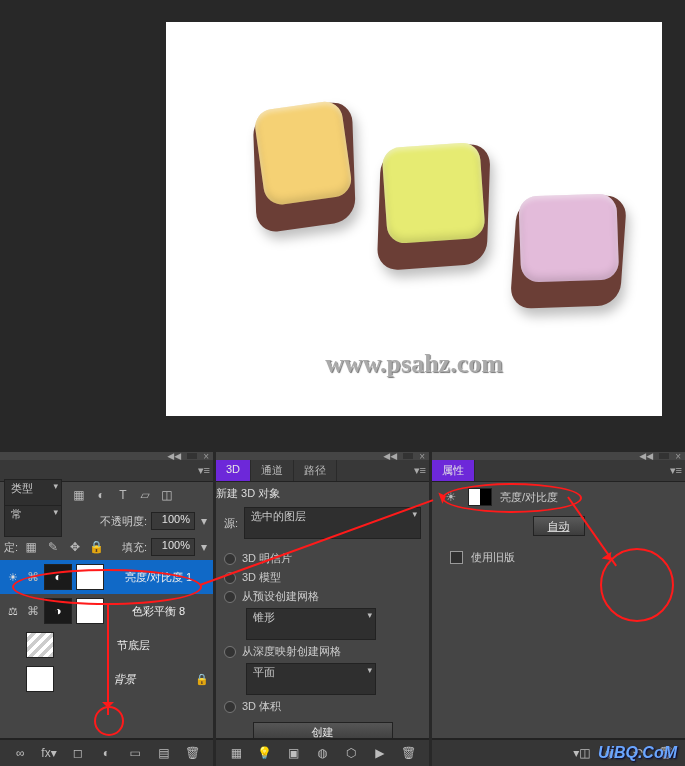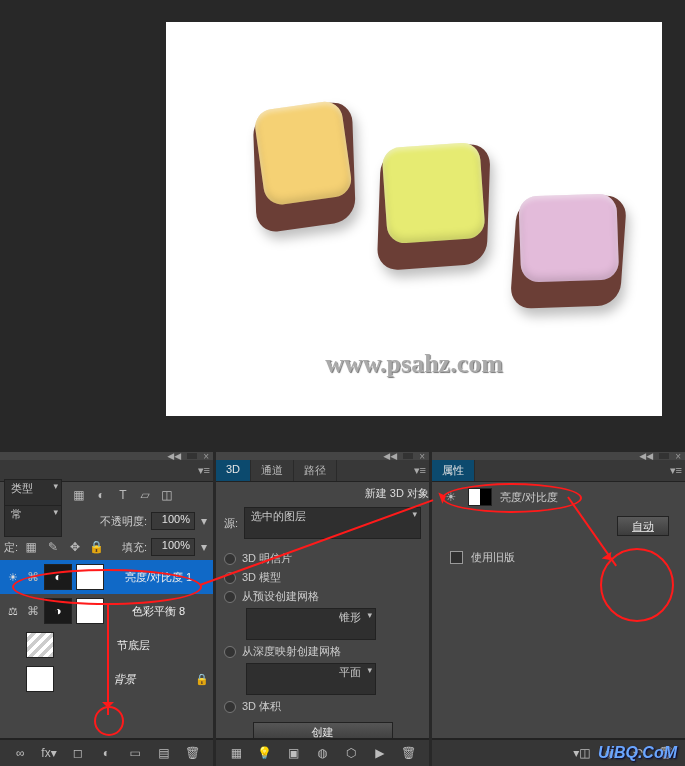--- a/index.html
+++ b/index.html
@@ -24,21 +24,21 @@
 .panel2 { width: 213px; }
 .panel3 { flex: 1; }
 
 .panel-top { height: 8px; display: flex; justify-content: flex-end; align-items: center; padding-right: 4px; gap: 6px; }
 .arrow-ll { font-size: 9px; color: #aaa; }
 .mini-bar { width: 10px; height: 6px; background: #333; }
 .close-x { font-size: 10px; color: #999; }
 
 .tabs { display: flex; height: 22px; background: #383838; border-bottom: 1px solid #222; }
 .tab { padding: 3px 10px; font-size: 11px; color: #b8b8b8; border-right: 1px solid #2a2a2a; }
-.tab.active { background: #0c4a6e; color: #e5e5e5; }
+.tab.active { background: #6d28d9; color: #e5e5e5; }
 .tab-gap { flex: 1; }
 .tab-menu { width: 18px; display: flex; align-items: center; justify-content: center; color: #aaa; }
 
 
 .row { display: flex; align-items: center; height: 26px; padding: 0 4px; gap: 4px; }
 .select { background: #2f2f2f; border: 1px solid #222; height: 32px; padding: 1px 14px 1px 6px; color: #ccc; font-size: 11px; position: relative; }
 .select::after { content: "▾"; position: absolute; right: 3px; top: 1px; font-size: 9px; color: #bbb; }
 .inputbox { background: #3a3a3a; border: 1px solid #222; height: 18px; color: #e0e0e0; font-size: 11px; padding: 0 4px; text-align: right; width: 44px; }
 .iconbtn { width: 18px; height: 18px; display: inline-flex; align-items: center; justify-content: center; color: #bbb; font-size: 12px; }
 .iconrow { display: flex; gap: 4px; align-items: center; padding: 2px 4px; }
@@ -51,32 +51,32 @@
 .thumb { width: 28px; height: 26px; background: #fff; border: 1px solid #222; display: flex; align-items: center; justify-content: center; font-size: 12px; color: #333; }
 .thumb.dark { background: #1a1a1a; color: #fff; }
 .thumb.grad { background: linear-gradient(135deg,#fff 0 25%,#ccc 25% 50%,#fff 50% 75%,#ccc 75% 100%); background-size: 10px 10px; }
 .lname { flex: 1; color: #eee; font-size: 11px; text-align: center; }
 .lock { width: 14px; color: #ccc; }
 
 .bottom-bar { position: absolute; bottom: 0; left: 0; right: 0; height: 28px; background: #363636; border-top: 2px solid #222; display: flex; align-items: center; justify-content: space-around; padding: 0 6px; }
 .bicon { width: 18px; height: 18px; display: flex; align-items: center; justify-content: center; color: #bdbdbd; font-size: 12px; position: relative; }
 
 
-.section-hdr { text-align: right; padding: 4px 0; font-size: 11px; color: #dcdcdc; }
+.section-hdr { text-align: left; padding: 4px 0; font-size: 11px; color: #dcdcdc; }
 .src-row { display: flex; align-items: center; gap: 6px; padding: 2px 8px; }
 .radio { width: 12px; height: 12px; border-radius: 50%; border: 1px solid #777; background: #333; display: inline-block; }
-.indent { padding-left: 30px; text-align: right; }
+.indent { padding-left: 30px; }
 .wide-select { flex: 1; }
 .create-btn { display: block; margin: 6px auto 4px; width: 140px; height: 20px; border: 1px solid #222; background: linear-gradient(#565656,#3d3d3d); color: #e8e8e8; font-size: 11px; text-align: center; line-height: 18px; }
 
 
 .prop-head { display: flex; align-items: center; gap: 8px; padding: 6px 10px; }
 .sq { width: 24px; height: 18px; border: 1px solid #222; }
 .sq1 { background: linear-gradient(90deg,#fff 50%,#000 50%); }
-.auto-row { display: flex; justify-content: flex-end; padding: 4px 16px; text-decoration: underline; }
+.auto-row { display: flex; justify-content: center; padding: 4px 16px; text-decoration: underline; }
 .btn { height: 20px; padding: 0 14px; border: 1px solid #222; background: linear-gradient(#5a5a5a,#3d3d3d); color: #e8e8e8; font-size: 11px; line-height: 18px; }
 .slider-row { padding: 4px 14px 2px; }
 .slider-top { display: flex; align-items: center; justify-content: space-between; }
 .slider-track { height: 2px; background: #222; margin: 6px 2px 2px; position: relative; }
 .slider-thumb { position: absolute; top: -4px; width: 10px; height: 10px; background: #888; transform: rotate(45deg); }
 .valbox { width: 44px; height: 18px; background: #2c2c2c; border: 1px solid #111; color: #eee; font-size: 11px; text-align: left; padding: 0 4px; line-height: 17px; }
 .valbox.white { background: #fff; color: #222; }
 .check-row { display: flex; align-items: center; gap: 8px; padding: 10px 18px; }
 .chk { width: 13px; height: 13px; border: 1px solid #999; background: #2f2f2f; }
 

